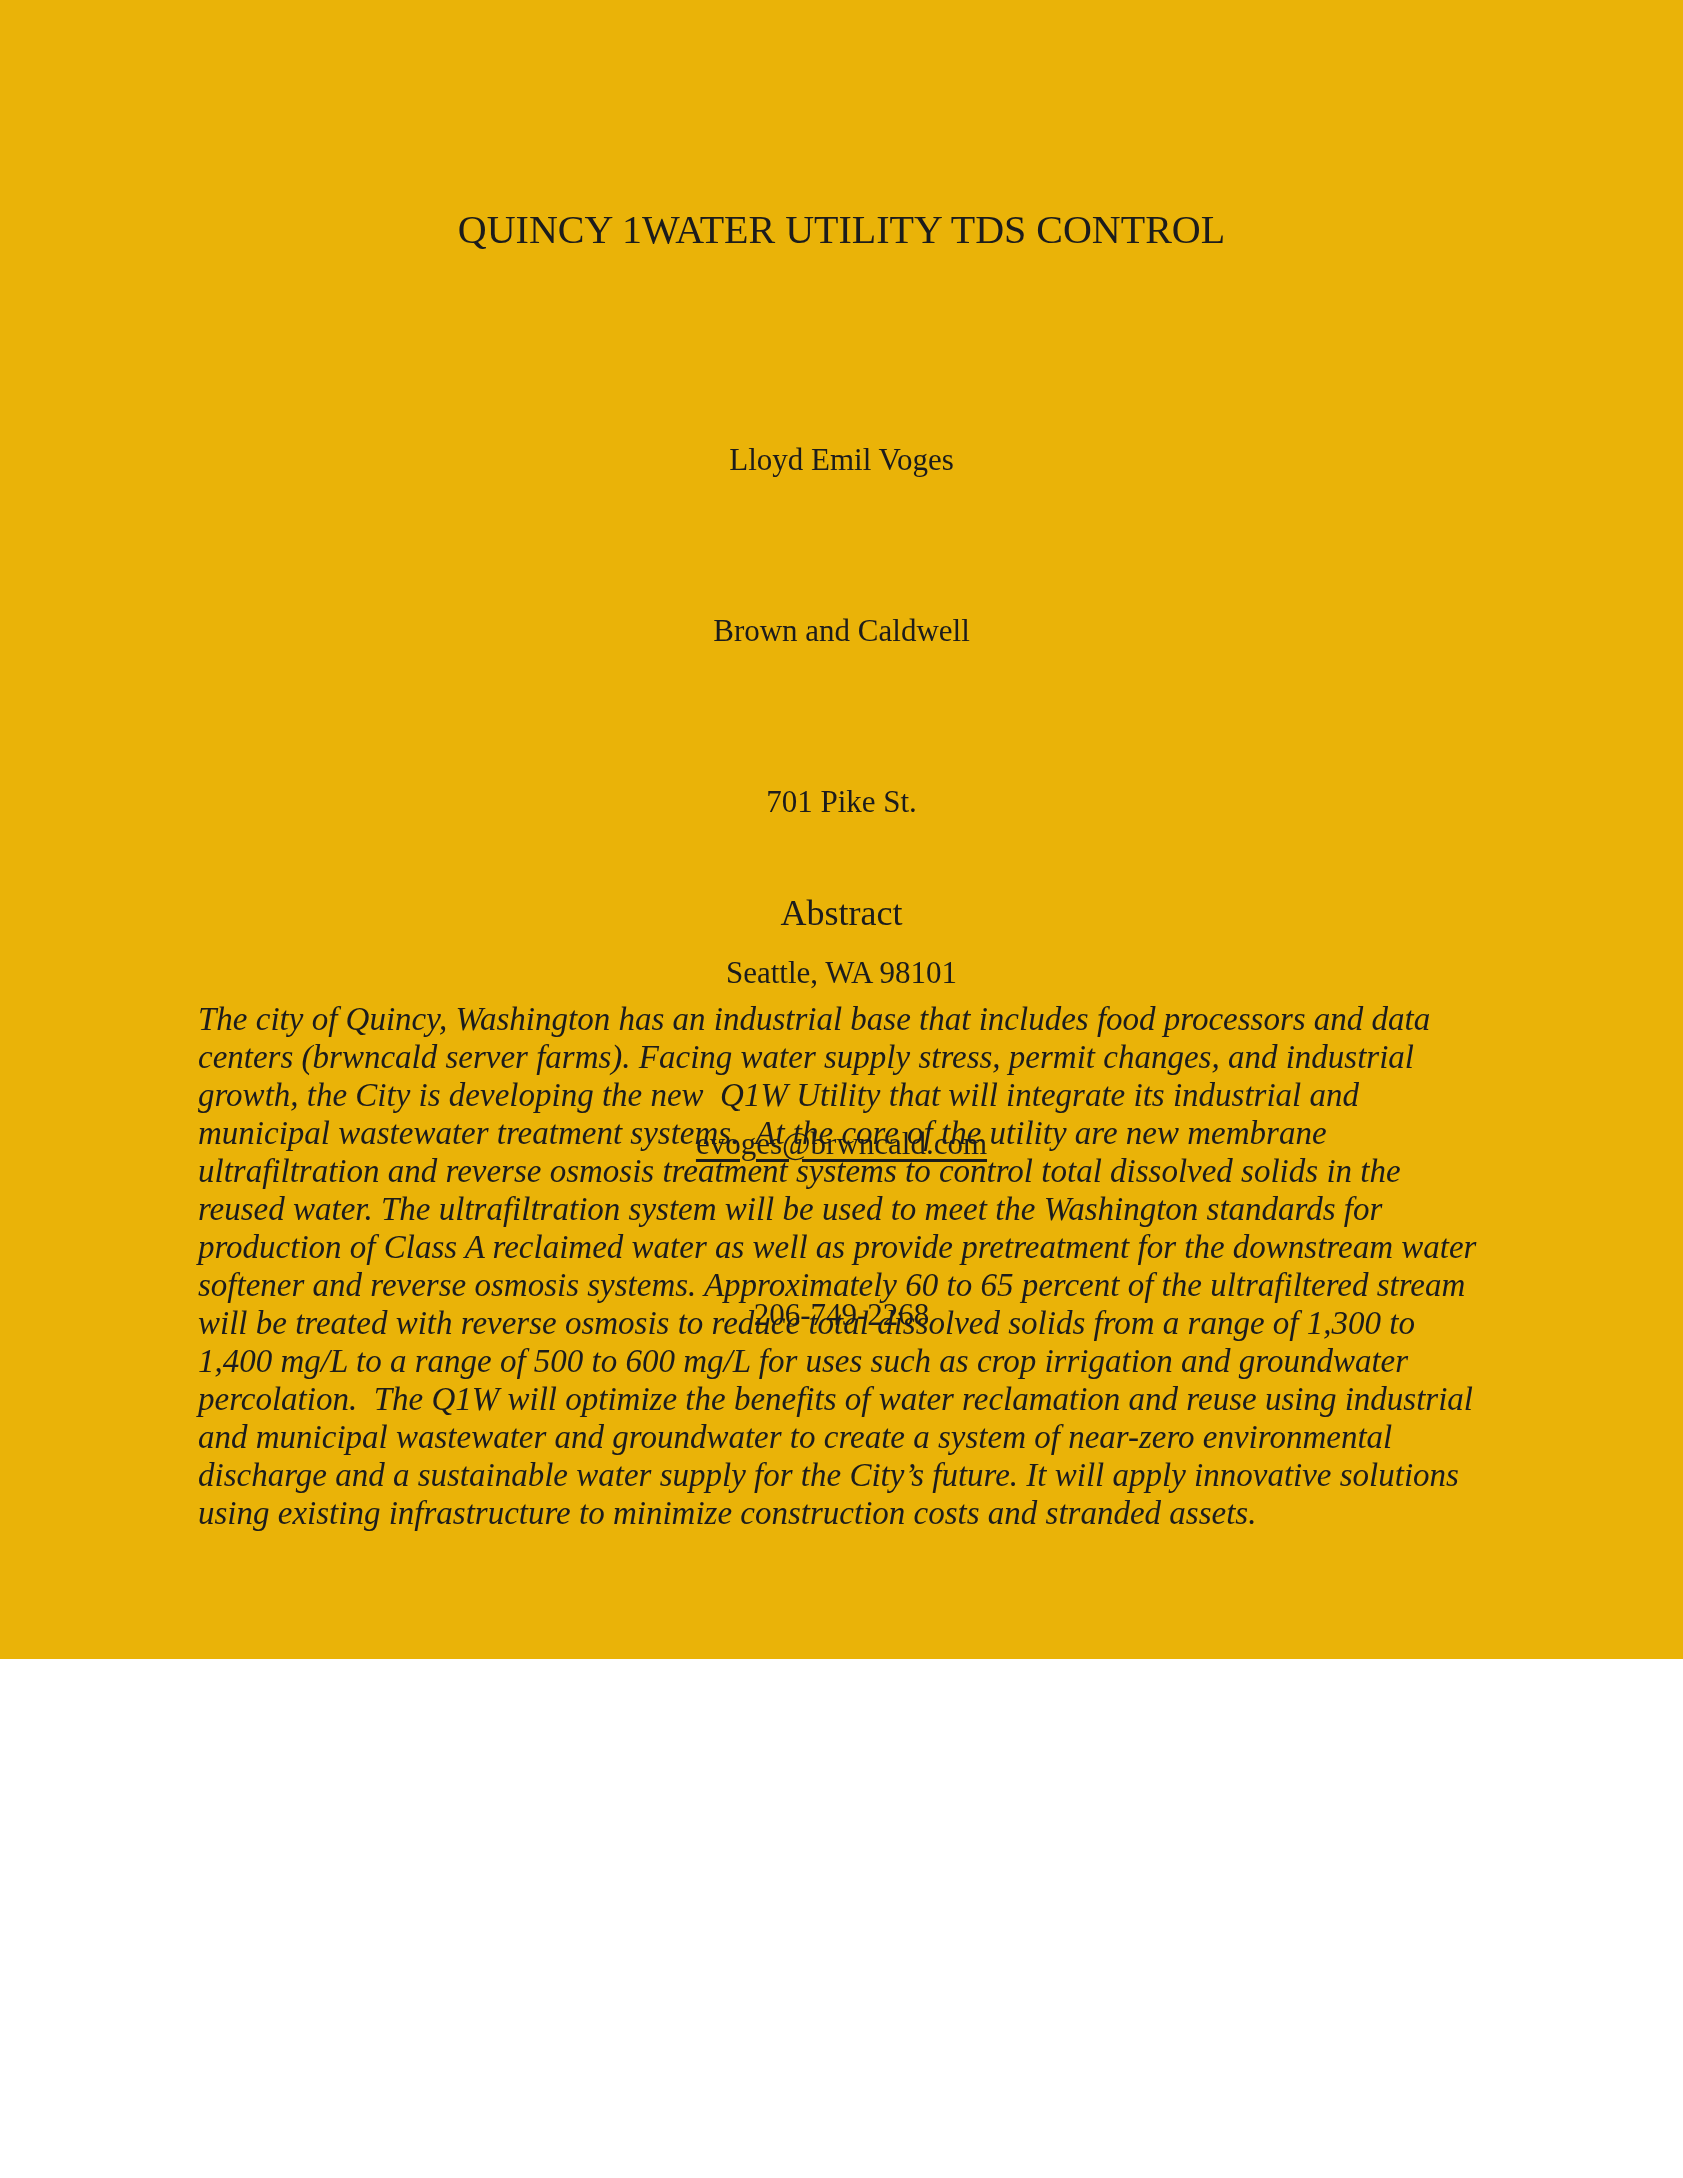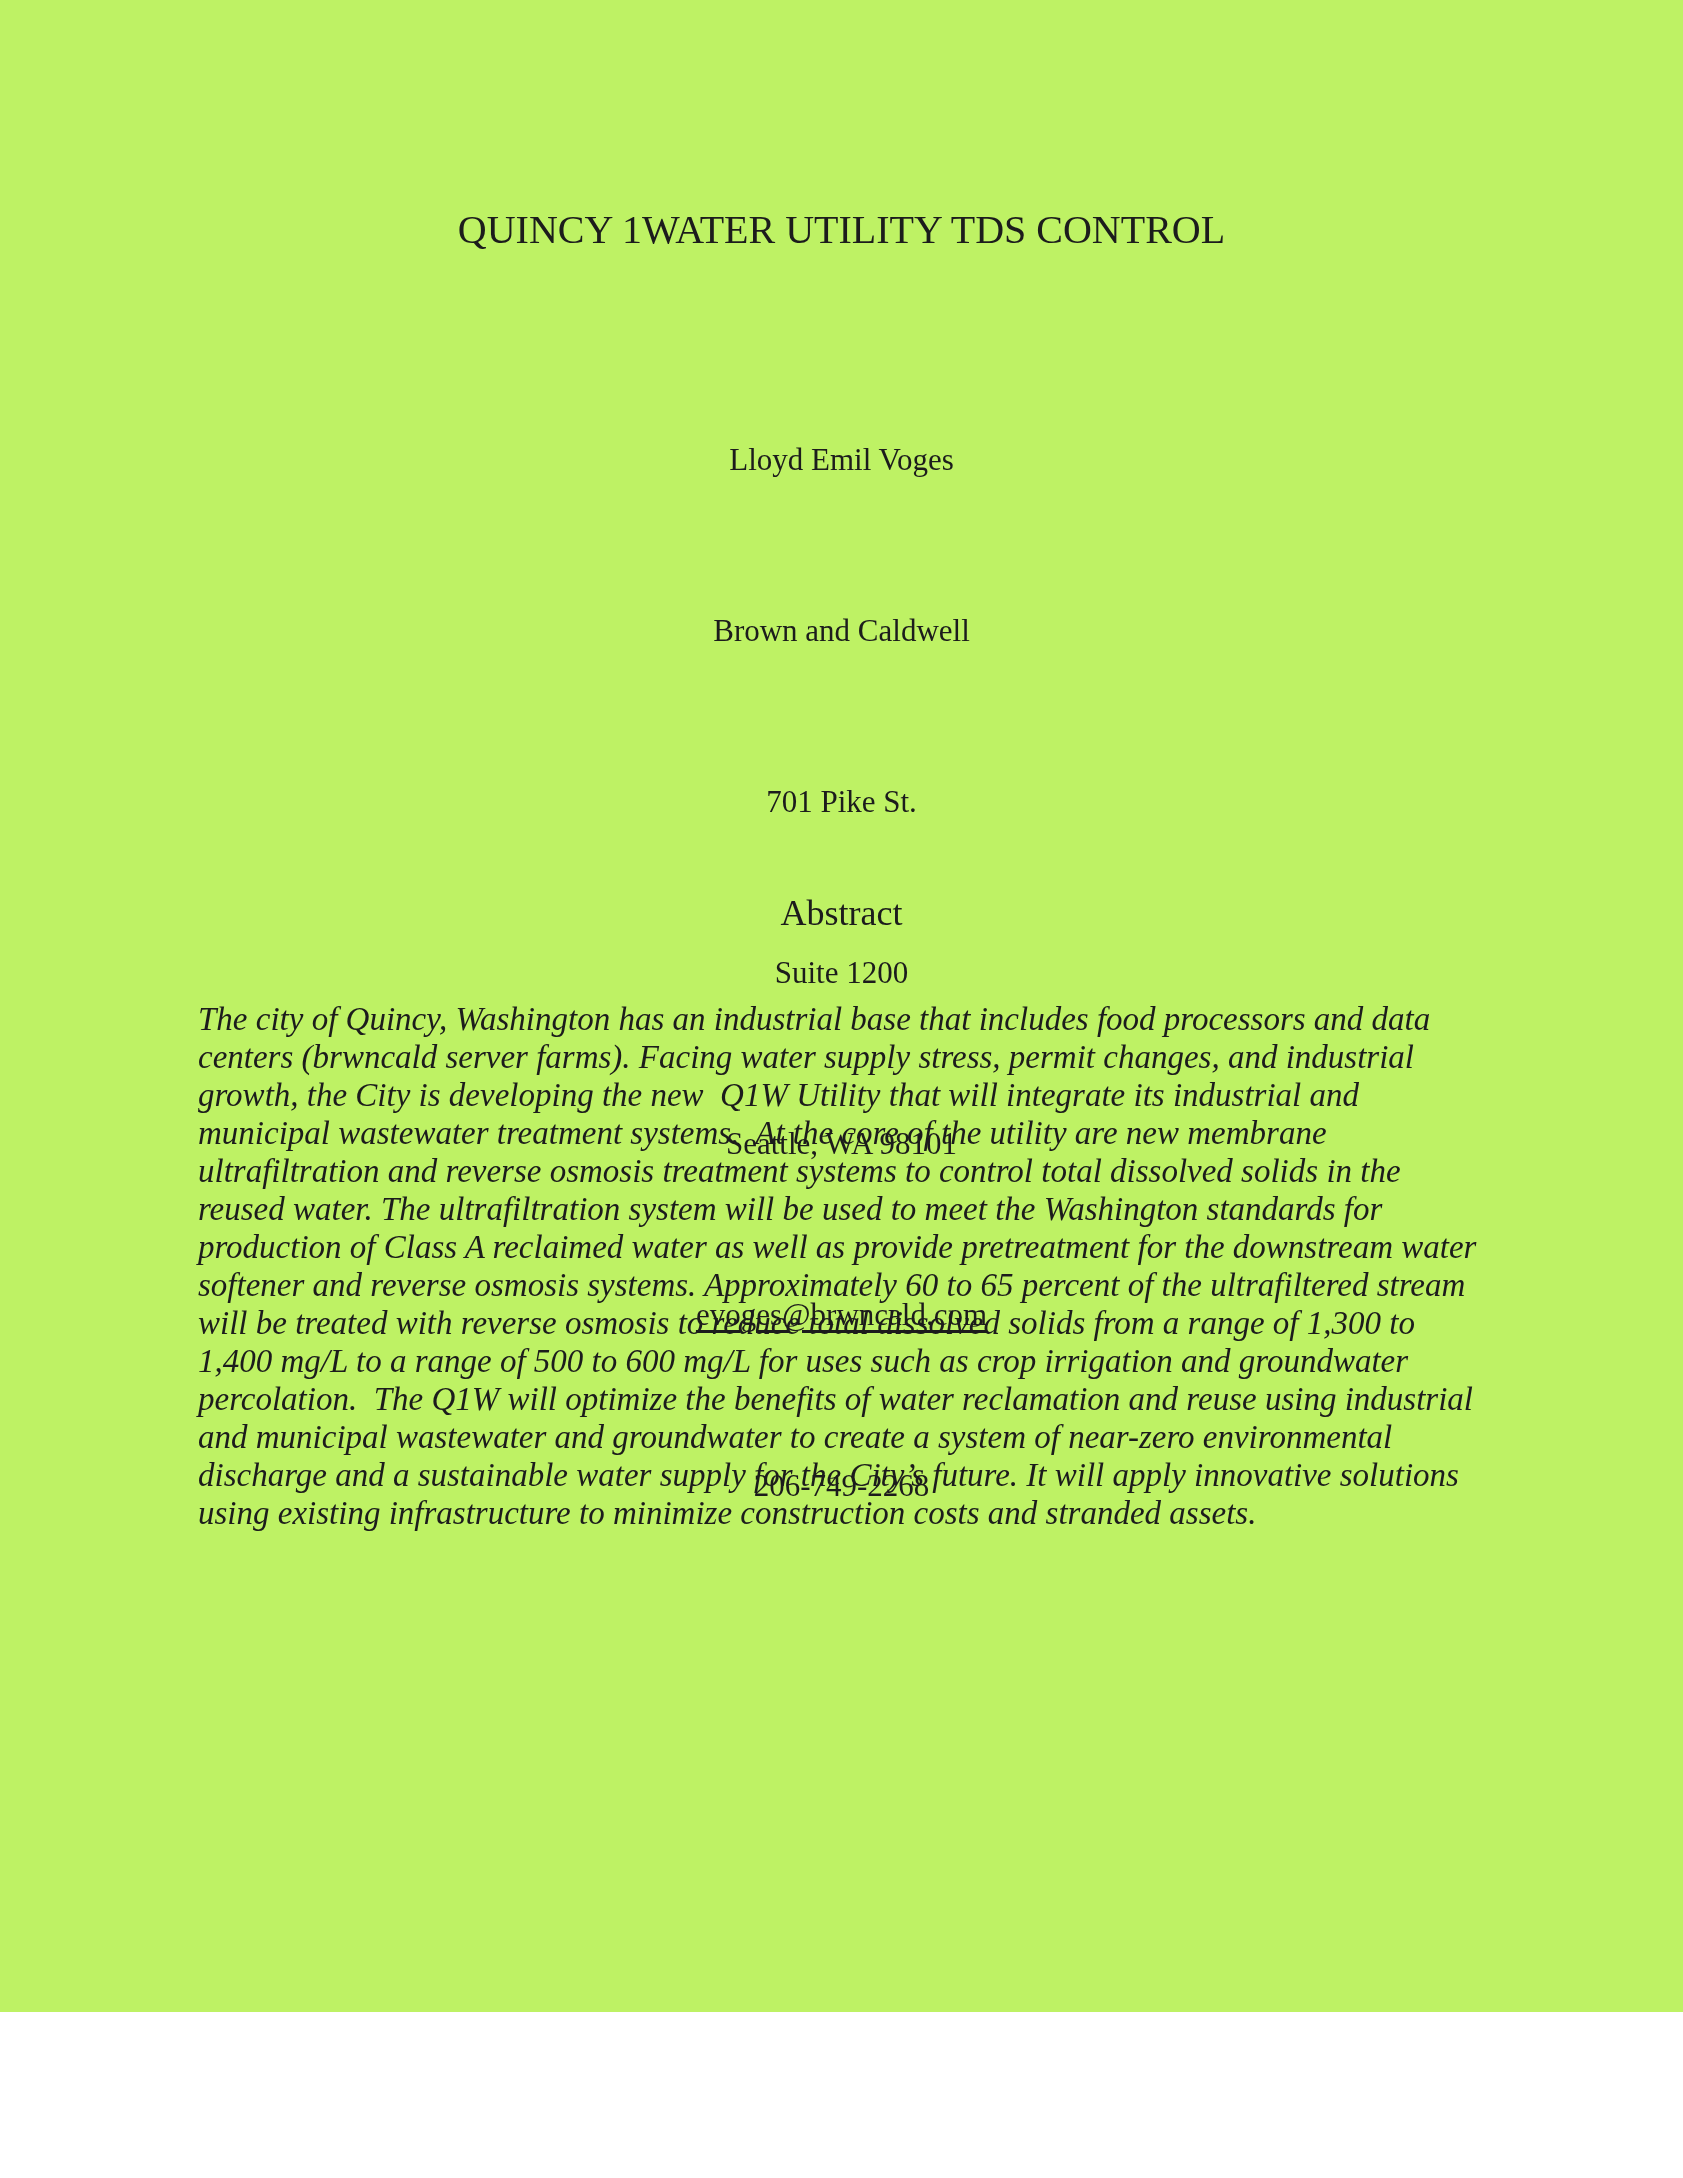--- a/index.html
+++ b/index.html
@@ -3,22 +3,22 @@
 <meta charset="utf-8">
 <style>
   html, body {
     margin: 0;
     padding: 0;
     background: #ffffff;
   }
   .page {
     position: relative;
     width: 1683px;
-    height: 2012px;
-    background: #bef264;
+    height: 1659px;
+    background: #eab308;
     color: #1c1c1c;
     font-family: "Liberation Serif", serif;
     overflow: hidden;
   }
   .doc-title {
     position: absolute;
     top: 210px;
     left: 0;
     width: 1683px;
     text-align: center;
@@ -82,21 +82,20 @@
 <body>
 
 <div class="page">
 
   <div class="doc-title">QUINCY 1WATER UTILITY TDS CONTROL</div>
 
   <div class="author-block">
     <span class="author-line">Lloyd Emil Voges</span>
     <span class="author-line">Brown and Caldwell</span>
     <span class="author-line">701 Pike St.</span>
-    <span class="author-line">Suite 1200</span>
     <span class="author-line">Seattle, WA 98101</span>
     <span class="author-line email-line"><span class="email-text">evoges@brwncald.com</span></span>
     <span class="author-line">206-749-2268</span>
   </div>
 
   <div class="abstract-heading">Abstract</div>
 
   <div class="abstract-body">
       <div class="abs-line">The city of Quincy, Washington has an industrial base that includes food processors and data</div>
       <div class="abs-line">centers (brwncald server farms). Facing water supply stress, permit changes, and industrial</div>

